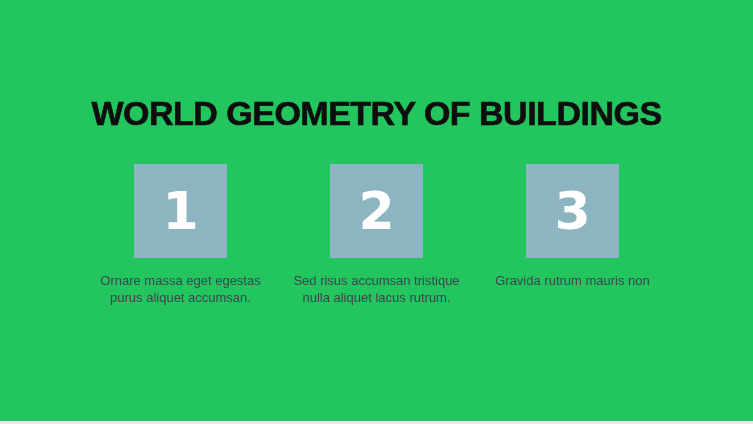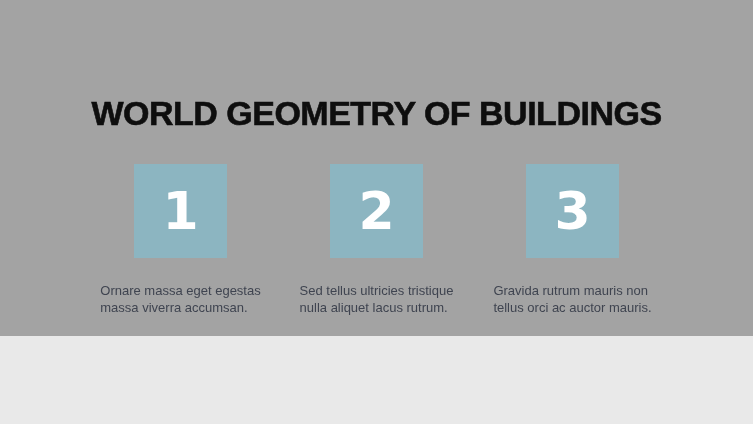--- a/index.html
+++ b/index.html
@@ -3,22 +3,22 @@
 <meta charset="utf-8">
 <style>
   html, body {
     margin: 0;
     padding: 0;
     background: #e9e9e9;
   }
   .slide {
     position: relative;
     width: 753px;
-    height: 336px;
-    background: #a3a3a3;
+    height: 421px;
+    background: #22c55e;
     overflow: hidden;
     font-family: "Liberation Sans", sans-serif;
     margin: 0 auto;
   }
   .title {
     margin: 0;
     padding-top: 92px;
     text-align: center;
     font-size: 34px;
     line-height: 42px;
@@ -48,21 +48,22 @@
     justify-content: center;
   }
   .step-number {
     font-family: "DejaVu Sans", sans-serif;
     font-weight: bold;
     font-size: 52px;
     color: #ffffff;
     line-height: 1;
   }
   .step-caption {
-    margin-top: 24px;
+    margin-top: 14px;
+    text-align: center;
     font-size: 13px;
     line-height: 17px;
     color: #3f4450;
   }
   .caption-line {
     display: block;
     white-space: nowrap;
   }
 </style>
 </head>
@@ -73,38 +74,37 @@
   <h1 class="title">WORLD GEOMETRY OF BUILDINGS</h1>
 
   <div class="steps-row">
 
     <div class="step-col">
       <div class="step-square">
         <span class="step-number">1</span>
       </div>
       <div class="step-caption">
         <span class="caption-line">Ornare massa eget egestas</span>
-        <span class="caption-line">massa viverra accumsan.</span>
+        <span class="caption-line">purus aliquet accumsan.</span>
       </div>
     </div>
 
     <div class="step-col">
       <div class="step-square">
         <span class="step-number">2</span>
       </div>
       <div class="step-caption">
-        <span class="caption-line">Sed tellus ultricies tristique</span>
+        <span class="caption-line">Sed risus accumsan tristique</span>
         <span class="caption-line">nulla aliquet lacus rutrum.</span>
       </div>
     </div>
 
     <div class="step-col">
       <div class="step-square">
         <span class="step-number">3</span>
       </div>
       <div class="step-caption">
         <span class="caption-line">Gravida rutrum mauris non</span>
-        <span class="caption-line">tellus orci ac auctor mauris.</span>
       </div>
     </div>
 
   </div>
 </div>
 
 </body></html>

